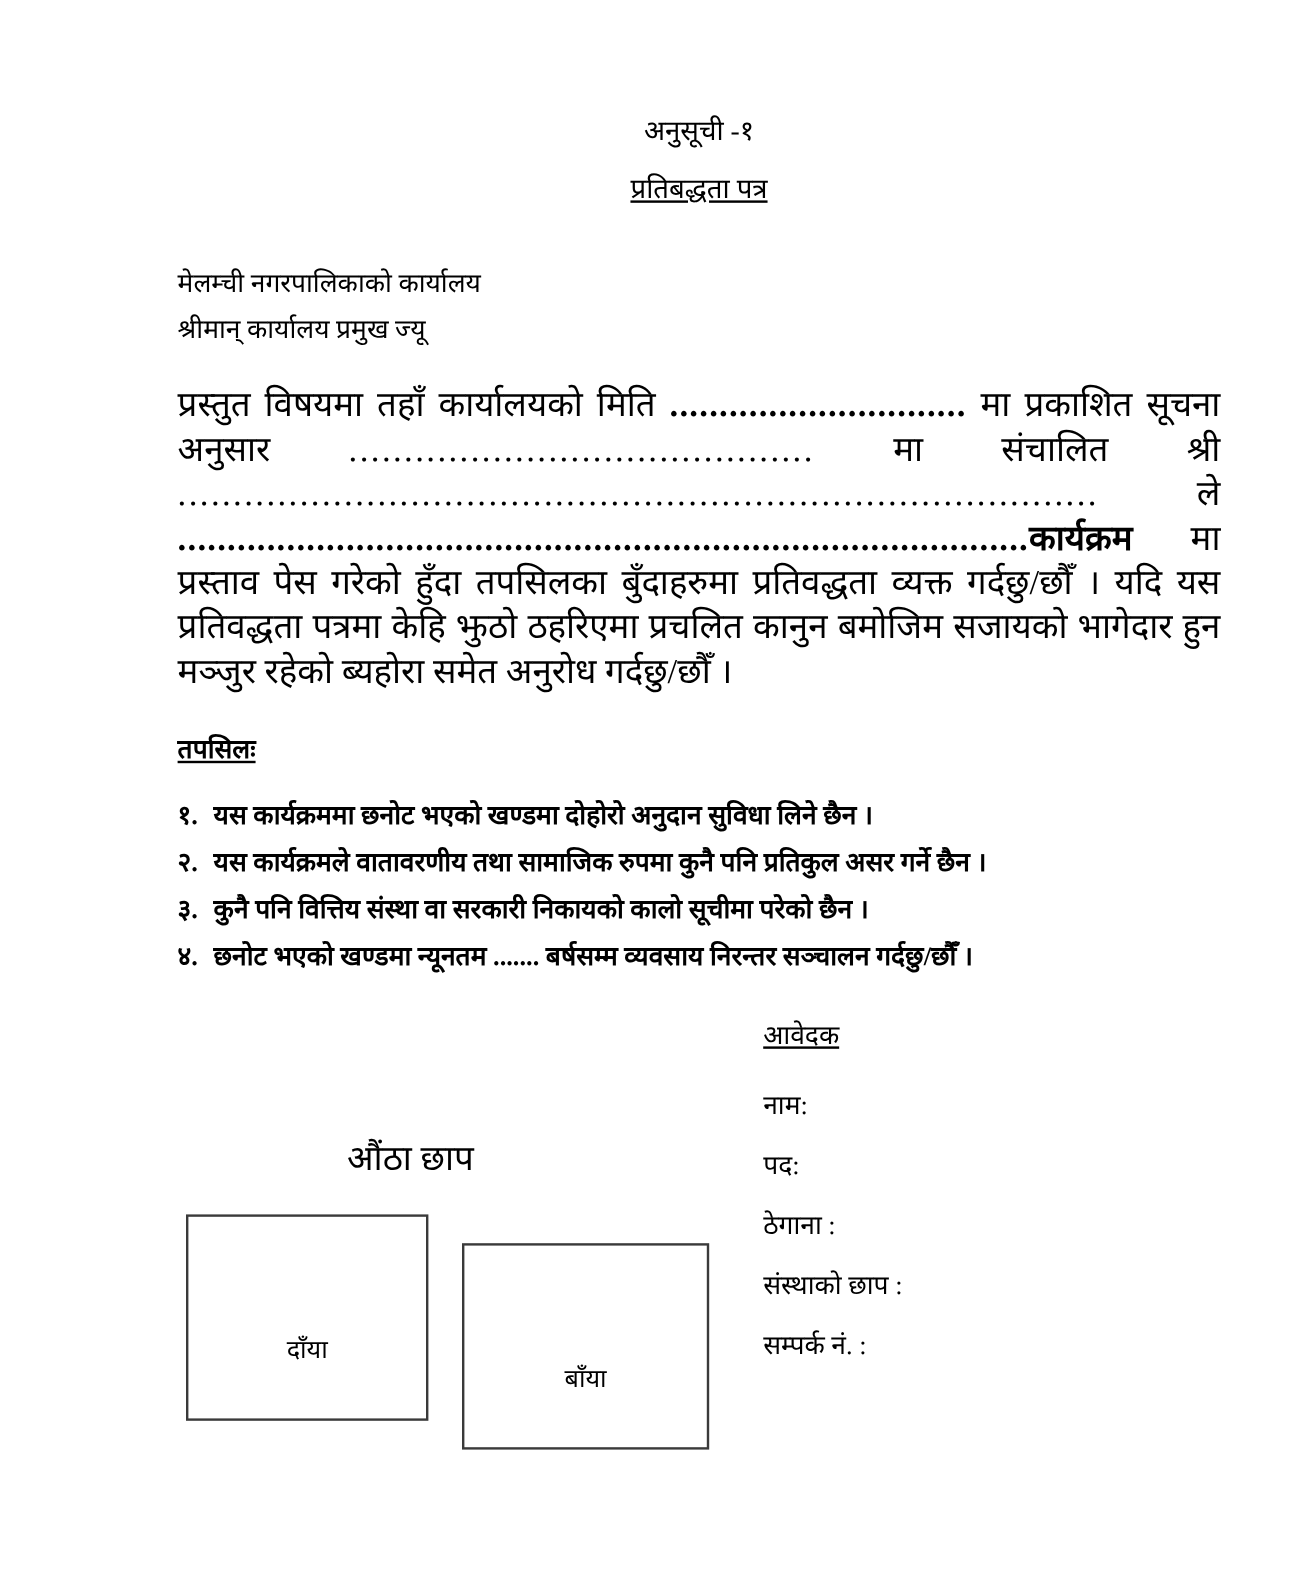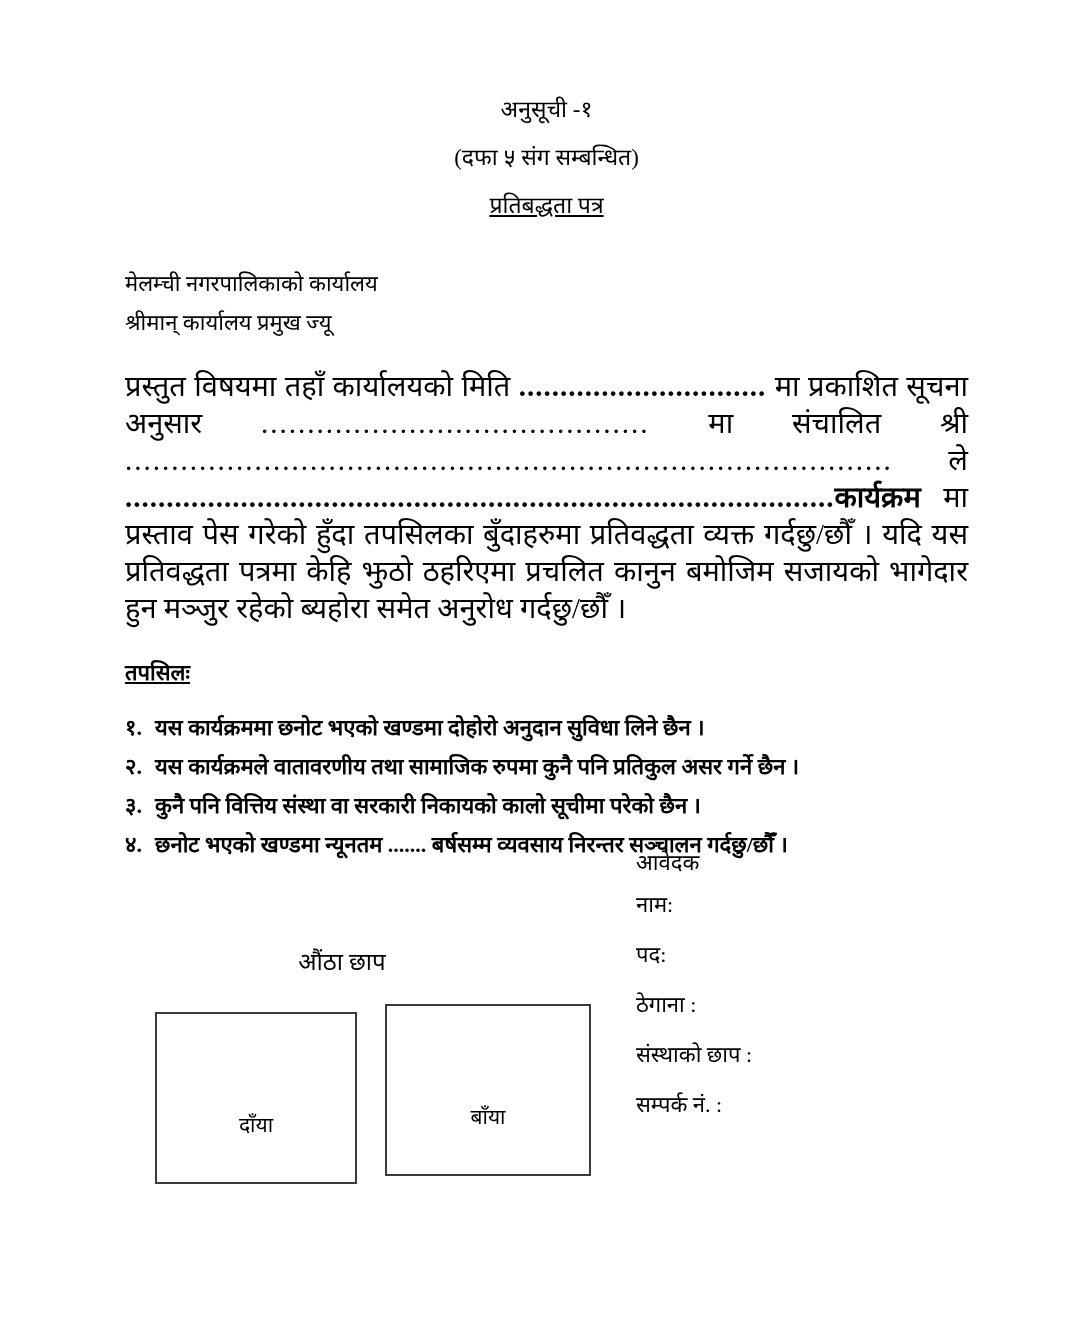--- a/index.html
+++ b/index.html
@@ -1,51 +1,50 @@
 <!DOCTYPE html>
 <html lang="ne"><head>
 <meta charset="utf-8">
 <style>
   html,body{margin:0;padding:0;background:#e8e8e8;}
   .page{
     width:1080px;height:1324px;background:#ffffff;color:#000000;
     font-family:"Liberation Serif","DejaVu Serif",serif;
     position:relative;margin:0 auto;overflow:hidden;
   }
-  .content{padding:92px 112px 0 125px;}
+  .content{padding:92px 63px 0 125px;margin-left:23px;}
   .center{text-align:center;}
   .hdr-line{font-size:23px;margin:0 0 16px 0;}
   .doc-title{font-size:23px;font-weight:normal;text-decoration:underline;margin:6px 0 0 0;}
   .addr{margin-top:44px;font-size:22px;line-height:39px;}
   .para{margin-top:26px;font-size:29px;line-height:37px;text-align:justify;}
   .dots{letter-spacing:2px;word-break:break-all;}
   .dots-bold{font-weight:bold;letter-spacing:1px;word-break:break-all;}
   .bold{font-weight:bold;}
   .tapasil{margin-top:28px;font-size:22px;font-weight:bold;text-decoration:underline;}
   .list{margin-top:20px;font-size:22px;line-height:39px;}
   .list-item{margin:0;font-weight:bold;}
   .list-num{display:inline-block;min-width:30px;}
-  .thumb-label{position:absolute;left:126px;top:944px;width:432px;text-align:center;font-size:24px;}
+  .thumb-label{position:absolute;left:126px;top:944px;width:432px;text-align:center;font-size:29px;}
   .thumb-box{position:absolute;border:2px solid #3a3a3a;background:#ffffff;margin-left:29px;}
   .thumb-box.right{left:126px;top:1012px;width:198px;height:168px;}
-  .thumb-box.left{left:356px;top:1004px;width:202px;height:168px;}
+  .thumb-box.left{left:356px;top:1036px;width:202px;height:168px;}
   .thumb-box .box-label{position:absolute;top:96px;left:0;width:100%;text-align:center;font-size:21px;}
   .applicant{position:absolute;left:636px;top:850px;font-size:22px;}
   .applicant-line{margin:0 0 24px 0;line-height:26px;}
-  .applicant-heading{margin-bottom:16px;}
+  .applicant-heading{text-decoration:underline;margin-bottom:32px;}
 </style>
 </head>
 <body>
 
 <div class="page">
   <div class="content">
 
     <div class="center">
       <p class="hdr-line">अनुसूची -१</p>
-      <p class="hdr-line">(दफा ५ संग सम्बन्धित)</p>
       <p class="doc-title">प्रतिबद्धता पत्र</p>
     </div>
 
     <div class="addr">
       <div>मेलम्ची नगरपालिकाको कार्यालय</div>
       <div>श्रीमान् कार्यालय प्रमुख ज्यू</div>
     </div>
 
     <p class="para"><span>प्रस्तुत विषयमा तहाँ कार्यालयको मिति </span><span class="dots-bold">..............................</span><span> मा प्रकाशित सूचना अनुसार </span><span class="dots">..........................................</span><span> मा संचालित श्री </span><span class="dots">...................................................................................</span><span> ले </span><span class="dots-bold">......................................................................................</span><span class="bold">कार्यक्रम</span><span> मा प्रस्ताव पेस गरेको हुँदा तपसिलका बुँदाहरुमा प्रतिवद्धता व्यक्त गर्दछु/छौँ । यदि यस प्रतिवद्धता पत्रमा केहि झुठो ठहरिएमा प्रचलित कानुन बमोजिम सजायको भागेदार हुन मञ्जुर रहेको ब्यहोरा समेत अनुरोध गर्दछु/छौँ ।</span></p>
 

